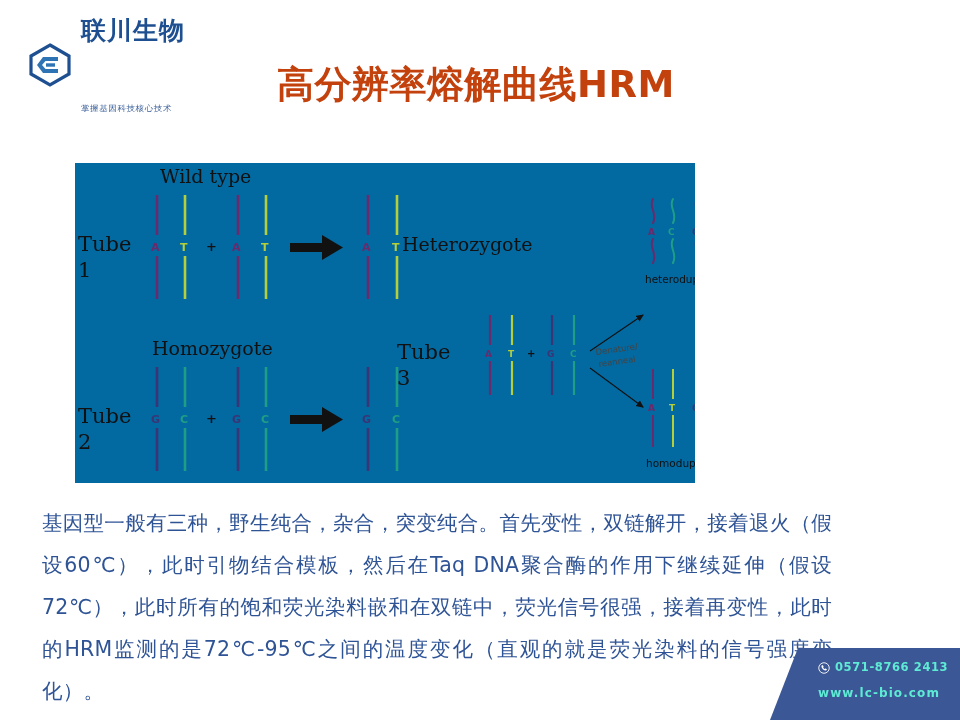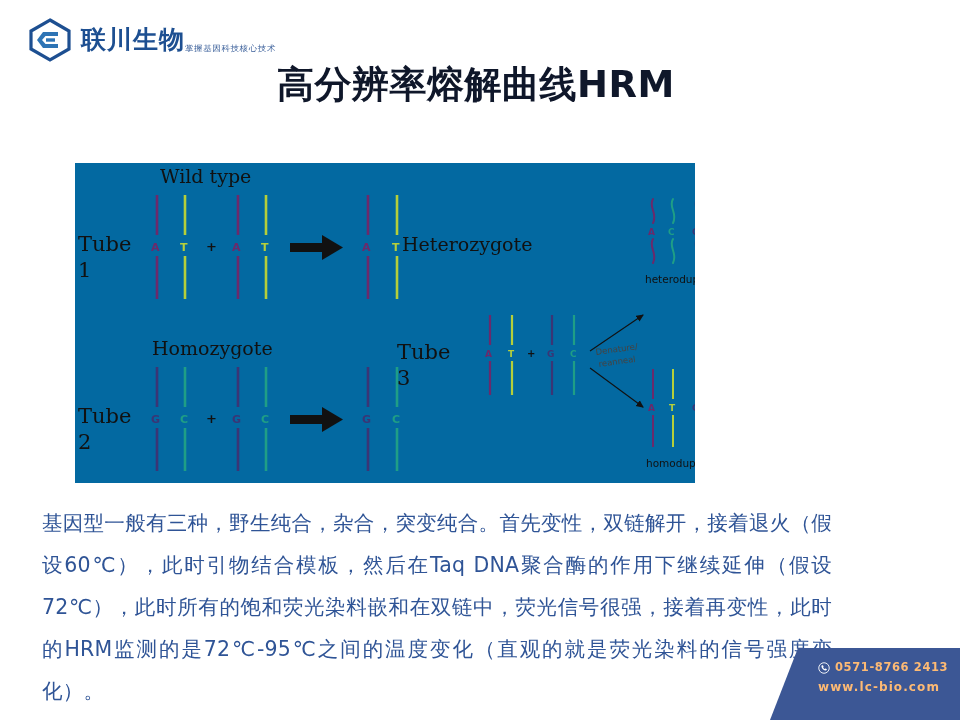--- a/index.html
+++ b/index.html
@@ -25,22 +25,24 @@
     align-items: center;
     gap: 9px;
   }
   #logo-mark {
     width: 44px;
     height: 44px;
     flex: 0 0 auto;
   }
   #logo-text-wrap {
     display: flex;
+    flex-direction: column;
     justify-content: center;
     line-height: 1;
+    gap: 44px;
   }
   #logo-name {
     font-family: "DejaVu Sans", sans-serif;
     font-size: 25px;
     font-weight: bold;
     color: #1d4f91;
     letter-spacing: 1px;
   }
   #logo-tagline {
     font-family: "DejaVu Sans", sans-serif;
@@ -55,21 +57,21 @@
   
   #slide-title {
     position: absolute;
     left: 0;
     top: 60px;
     width: 952px;
     text-align: center;
     font-family: "DejaVu Sans", sans-serif;
     font-size: 37px;
     font-weight: bold;
-    color: #0f172a;
+    color: #c2410c;
     letter-spacing: 0.5px;
     white-space: nowrap;
   }
 
   
   #figure-panel {
     position: absolute;
     left: 75px;
     top: 163px;
     width: 620px;
@@ -100,37 +102,37 @@
     width: 190px;
     height: 72px;
     background: #3c5795;
     clip-path: polygon(28px 0, 190px 0, 190px 72px, 0 72px);
     overflow: hidden;
   }
   #footer-inner {
     position: absolute;
     left: 48px;
     top: 13px;
-    color: #fdba74;
+    color: #5eead4;
     font-family: "DejaVu Sans", sans-serif;
   }
   #footer-phone-row {
     display: flex;
     align-items: center;
     gap: 5px;
     font-size: 11.5px;
     font-weight: bold;
     letter-spacing: 0.6px;
     line-height: 1.2;
   }
   #footer-url {
     font-size: 12px;
     font-weight: bold;
     letter-spacing: 1.1px;
-    margin-top: 5px;
+    margin-top: 11px;
   }
   .phone-glyph {
     display: inline-block;
     width: 12px;
     height: 12px;
     position: relative;
   }
 </style>
 </head>
 <body>

